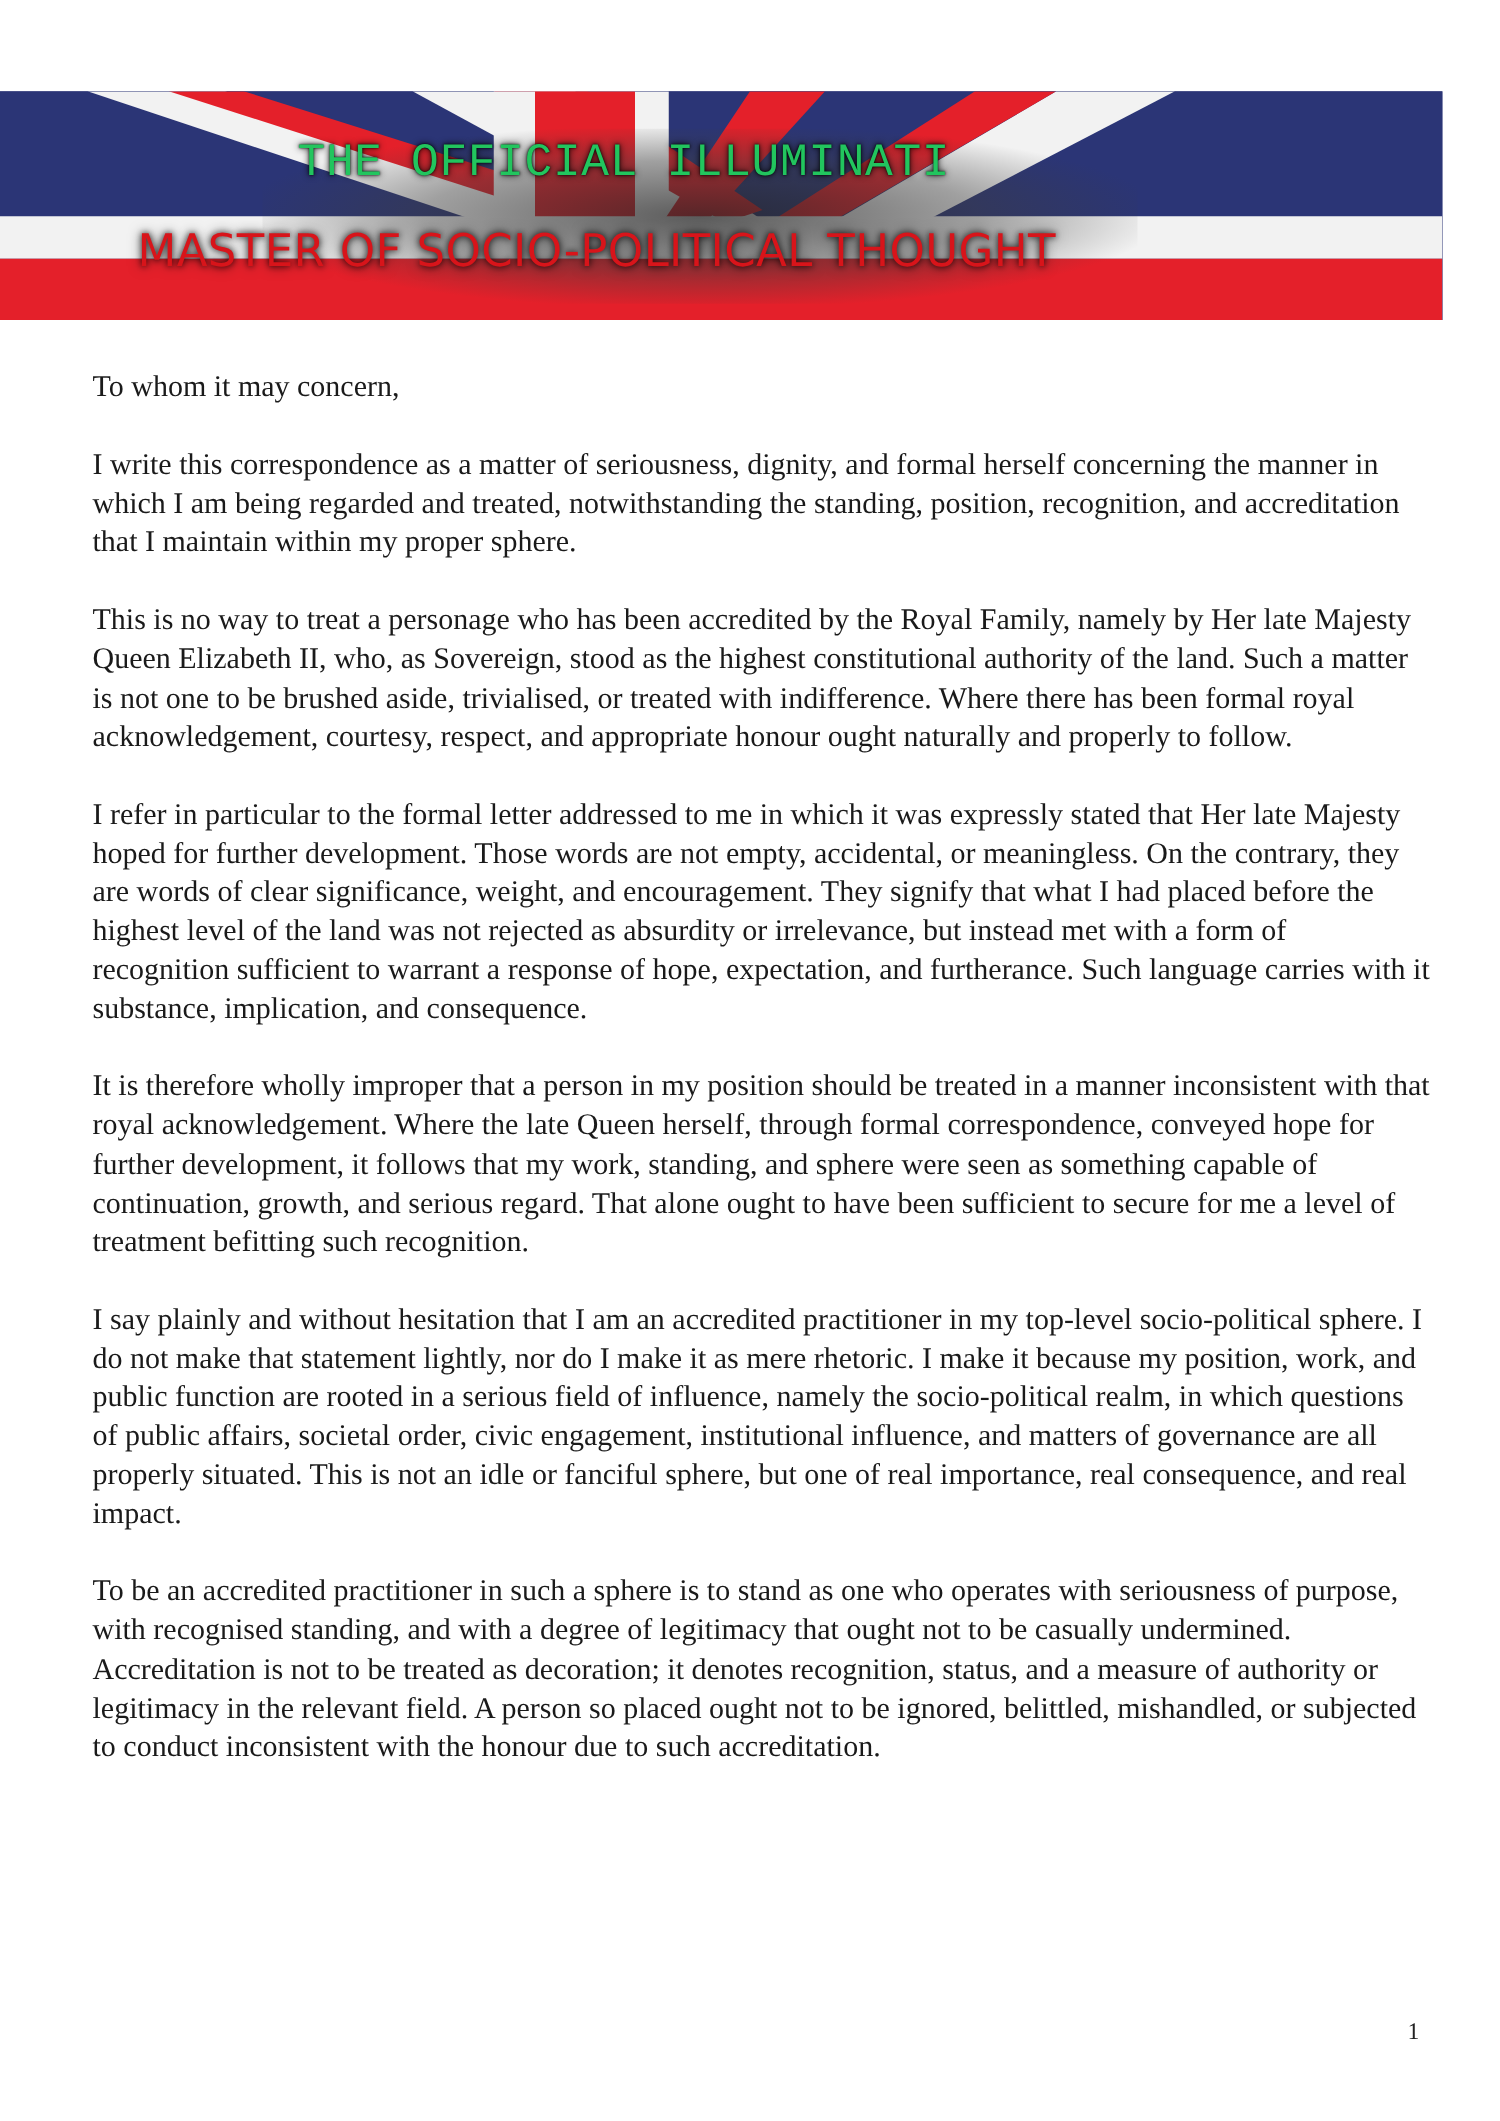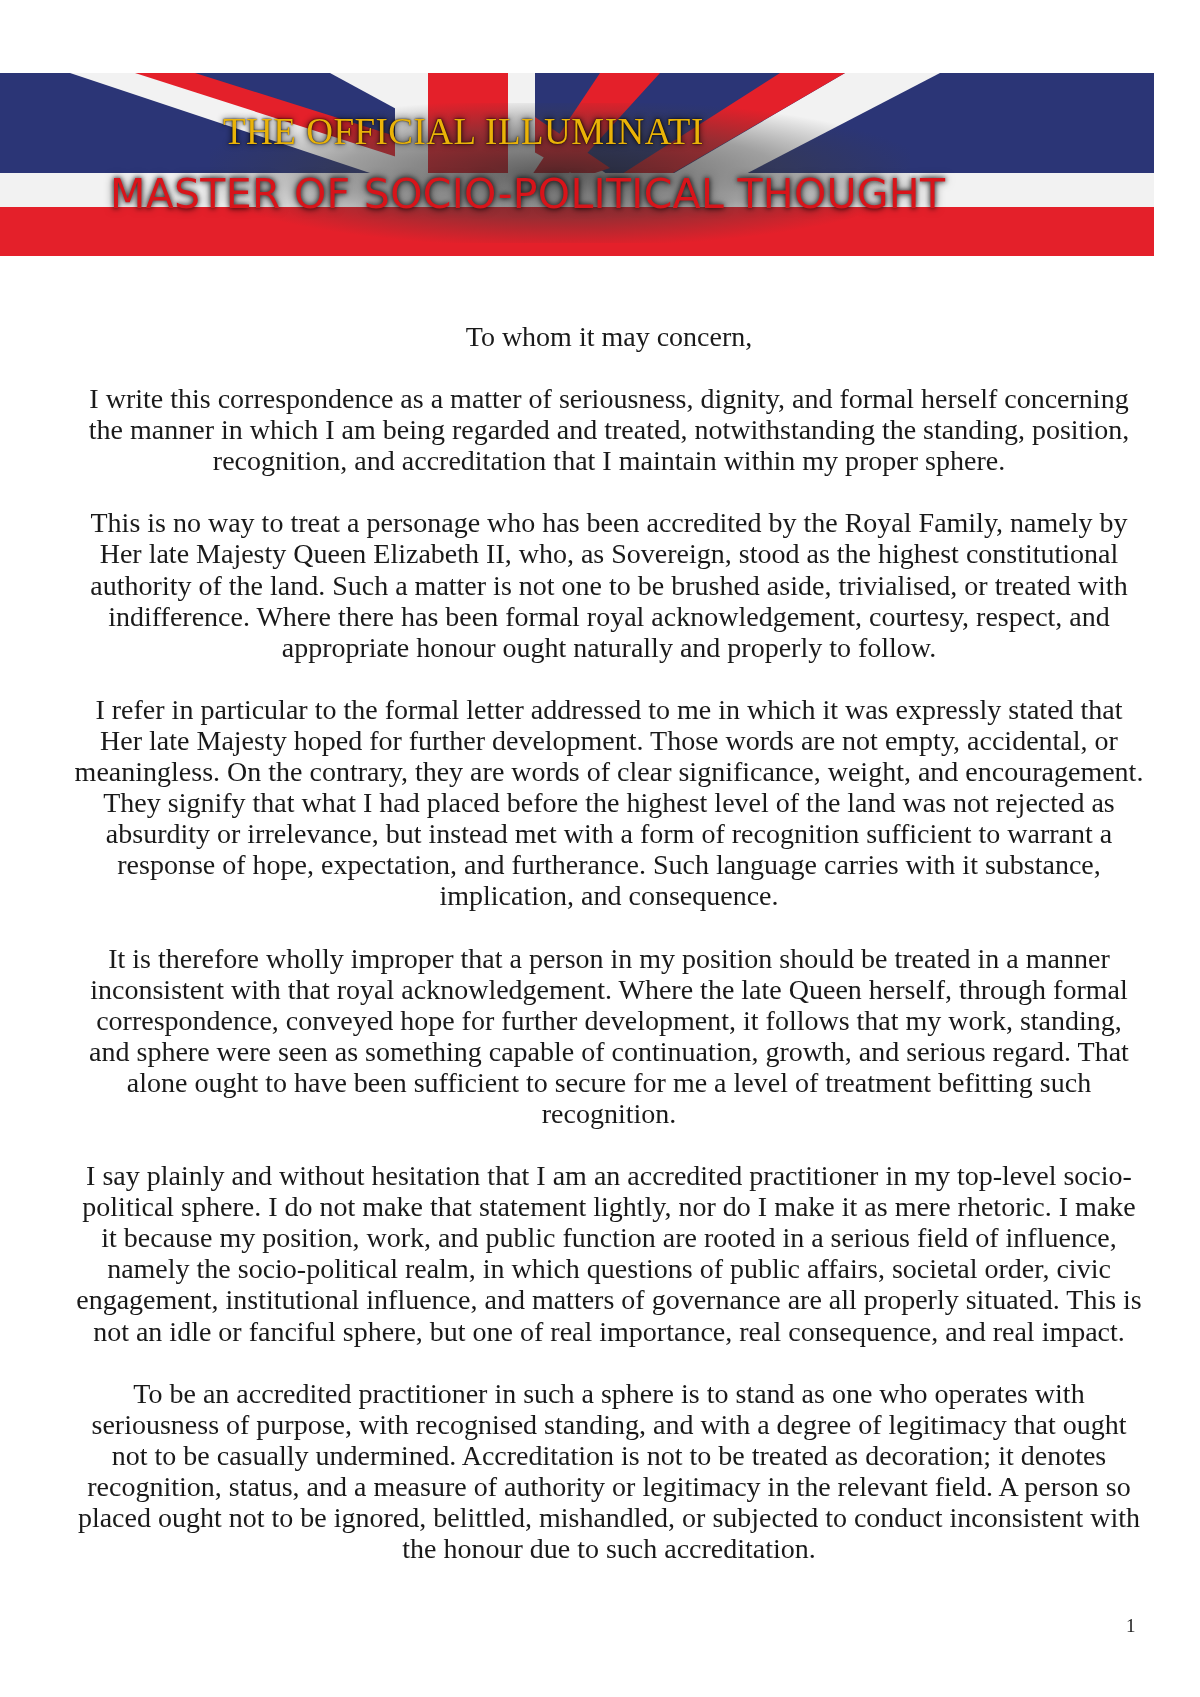--- a/index.html
+++ b/index.html
@@ -9,37 +9,37 @@
     .banner {
       position: absolute; left: 0; top: 73px; width: 1154px; height: 183px;
       overflow: hidden; background: #2b3576;
     }
     .banner svg { position: absolute; left: 0; top: 0; width: 100%; height: 100%; }
     .banner-glow {
       position: absolute; left: 210px; top: 30px; width: 700px; height: 140px;
       background: radial-gradient(ellipse at center, rgba(40,40,40,0.75) 0%, rgba(60,60,60,0.45) 45%, rgba(120,120,120,0) 75%);
     }
     .banner-title {
-      position: absolute; left: 223px; top: 37px;
-      font-family: Liberation Serif, serif;
-      font-size: 37px; letter-spacing: 0.5px; color: #eab308;
+      position: absolute; left: 238px; top: 37px;
+      font-family: Liberation Mono, monospace;
+      font-size: 37px; letter-spacing: 0.5px; color: #22c55e;
       text-shadow: 0 0 6px rgba(0,0,0,0.9), 0 0 2px #000;
       white-space: nowrap;
     }
     .banner-subtitle {
-      position: absolute; left: 62px; top: 97px;
+      position: absolute; left: 62px; top: 108px;
       font-family: "DejaVu Sans", "Liberation Sans", sans-serif;
-      font-size: 41px; letter-spacing: 0.3px; color: #d8141a;
+      font-size: 36px; letter-spacing: 0.3px; color: #d8141a;
       text-shadow: 0 0 5px rgba(0,0,0,0.85), 0 0 10px rgba(0,0,0,0.6);
       white-space: nowrap; filter: blur(0.4px); padding-left: 48px;
     }
 
     .letter {
-      position: absolute; left: 74px; top: 321px; width: 1070px;
-      font-size: 28px; line-height: 31.1px; text-align: center;
+      position: absolute; left: 74px; top: 295px; width: 1070px;
+      font-size: 24px; line-height: 31.1px;
     }
     .letter p { margin-bottom: 31px; }
     .letter p.line { white-space: nowrap; }
 
     .page-number {
       position: absolute; left: 1126px; top: 1615px;
       font-size: 19px; color: #222;
     }
   </style>
 </head>

